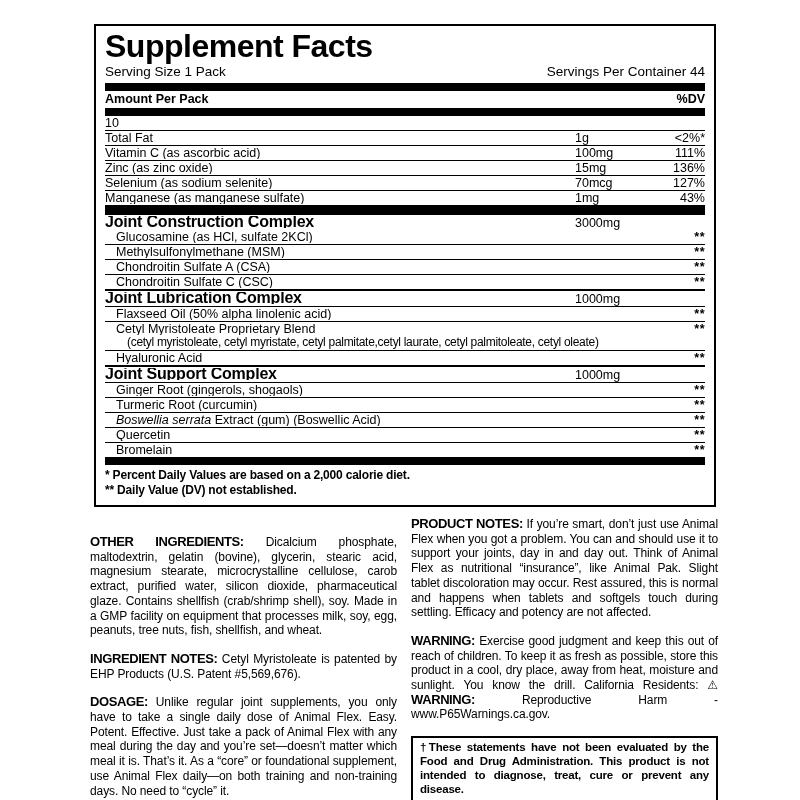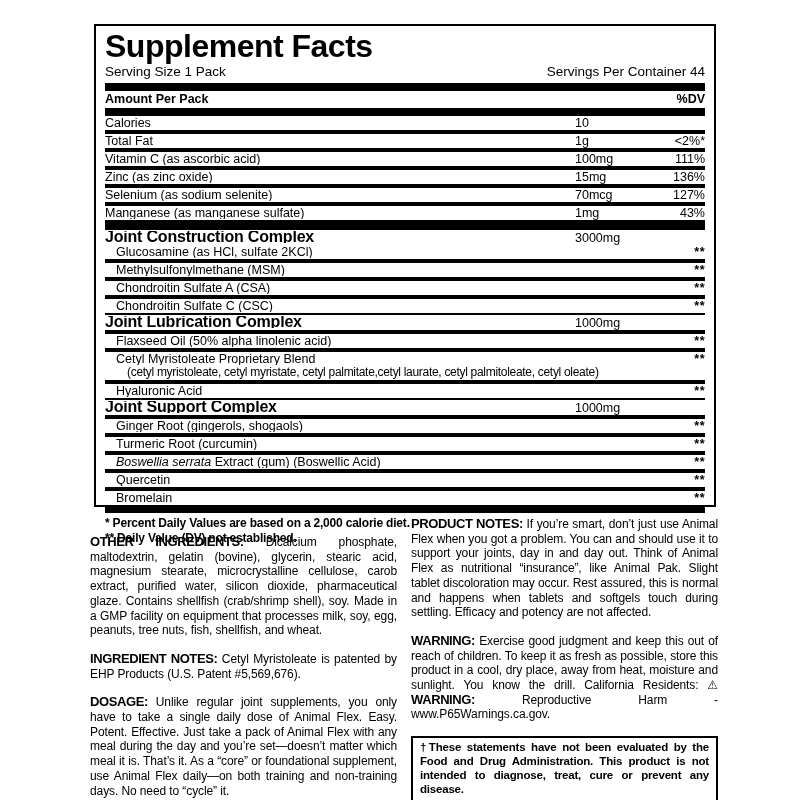--- a/index.html
+++ b/index.html
@@ -24,21 +24,21 @@
     display:flex; justify-content:space-between; align-items:baseline;
     font-size:13.5px; line-height:14px; padding:2px 0 4px 0;
   }
   .thickbar { height:8px; background:#000; }
   .colhead-row {
     display:flex; justify-content:space-between; align-items:baseline;
     font-weight:bold; font-size:12.5px; line-height:13px; padding:2px 0;gap:13px;
   }
   .row {
     display:flex; align-items:baseline;
-    border-top:4px solid #000000; padding:1px 0;
+    border-top:1px solid #000000; padding:1px 0;
     font-size:12.5px; line-height:12px;
   }
   .row.first { border-top:none; }
   .row.sec-head { border-top:2px solid #000; }
   .row.sec-head .nm { font-weight:bold; font-size:16px; letter-spacing:-0.2px; }
   .nm { flex:1; white-space:nowrap; overflow:hidden; }
   .nm.ind { padding-left:11px; }
   .amt { width:84px; text-align:left; white-space:nowrap; }
   .dv  { width:46px; text-align:right; white-space:nowrap; }
   .dv.est { font-weight:bold; letter-spacing:0.5px; }
@@ -81,21 +81,20 @@
     <div class="thickbar"></div>
 
     <div class="colhead-row">
       <span>Amount Per Pack</span>
       <span>%DV</span>
     </div>
 
     <div class="thickbar"></div>
 
     <div class="row first">
-      <span class="nm">Calories</span>
       <span class="amt">10</span>
       <span class="dv"></span>
     </div>
     <div class="row">
       <span class="nm">Total Fat</span>
       <span class="amt">1g</span>
       <span class="dv">&lt;2%*</span>
     </div>
     <div class="row">
       <span class="nm">Vitamin C (as ascorbic acid)</span>

